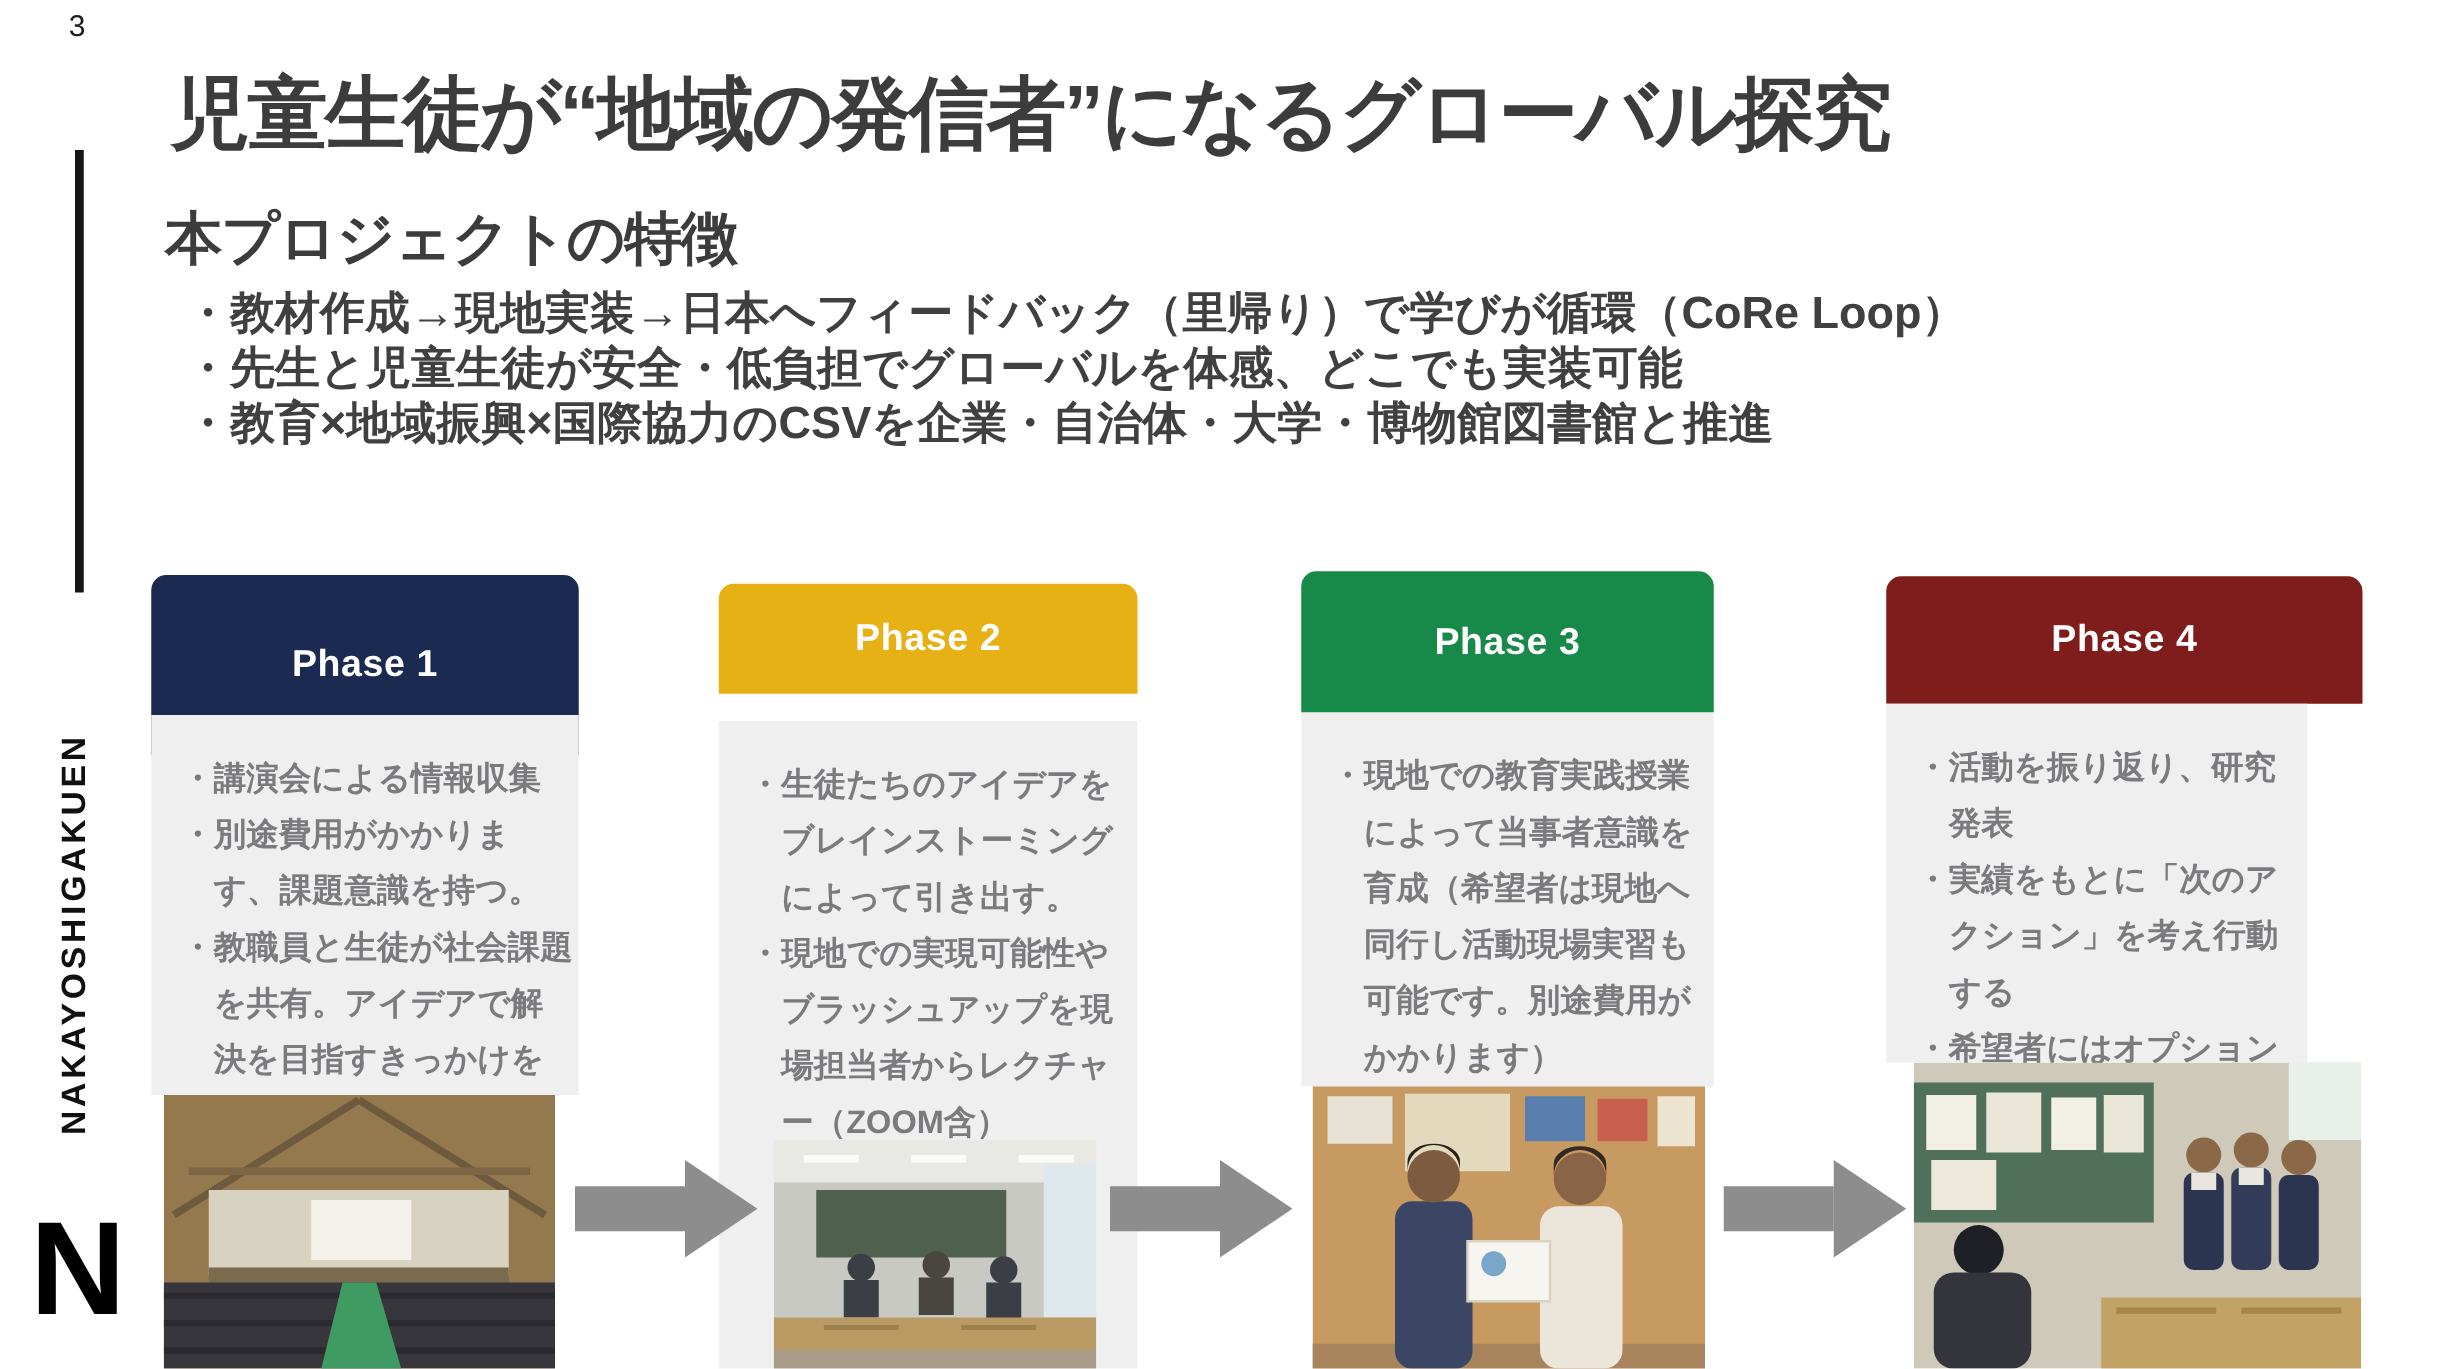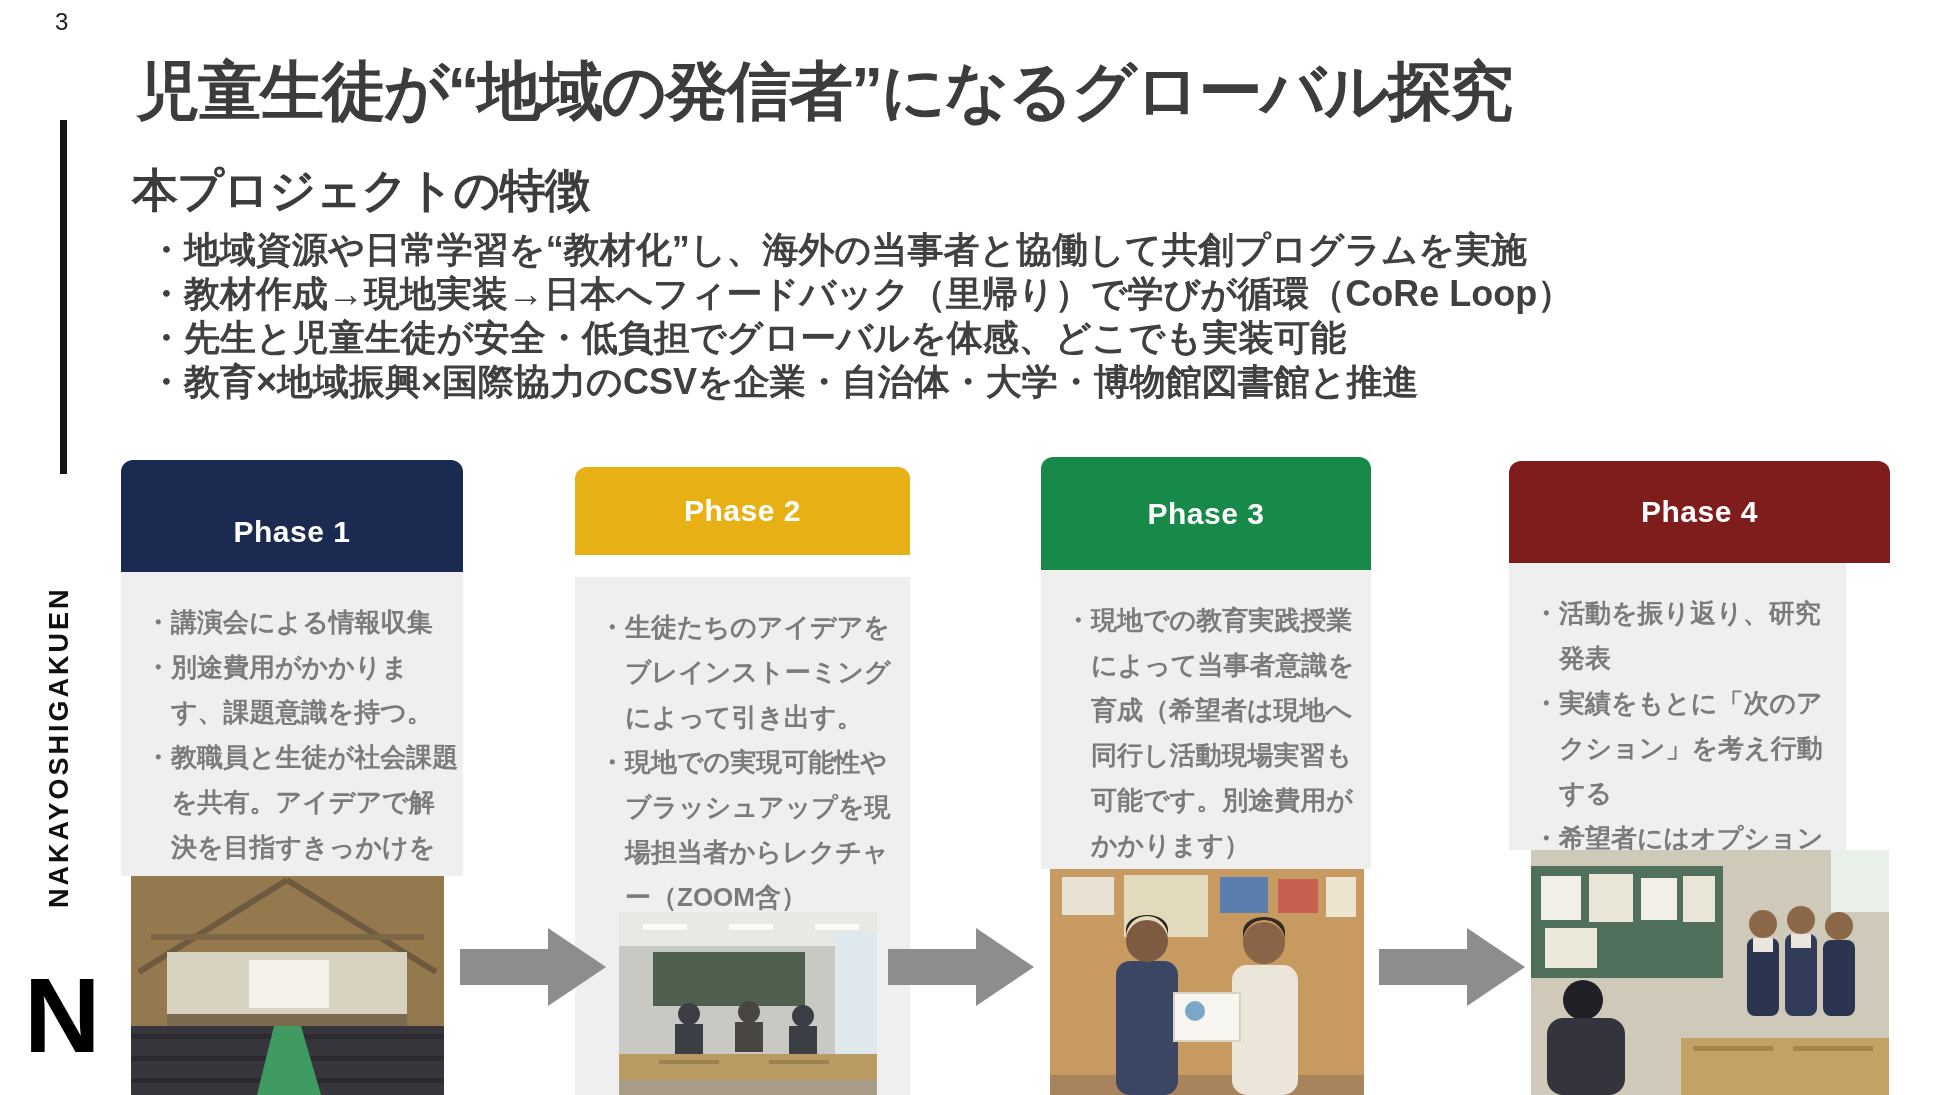--- a/index.html
+++ b/index.html
@@ -48,21 +48,20 @@
 <body>
 
 <div class="slide">
 
   <div class="page-num">3</div>
 
   <div class="title">児童生徒が“地域の発信者”になるグローバル探究</div>
   <div class="subtitle">本プロジェクトの特徴</div>
 
   <div class="top-bullets">
-    <div class="tb">・地域資源や日常学習を“教材化”し、海外の当事者と協働して共創プログラムを実施</div>
     <div class="tb">・教材作成→現地実装→日本へフィードバック（里帰り）で学びが循環（CoRe Loop）</div>
     <div class="tb">・先生と児童生徒が安全・低負担でグローバルを体感、どこでも実装可能</div>
     <div class="tb">・教育×地域振興×国際協力のCSVを企業・自治体・大学・博物館図書館と推進</div>
   </div>
 
   <div class="vline"></div>
   <div class="school-name">NAKAYOSHIGAKUEN</div>
   <div class="logo-n">N</div>
 
   <div class="phase-header ph1-header">

